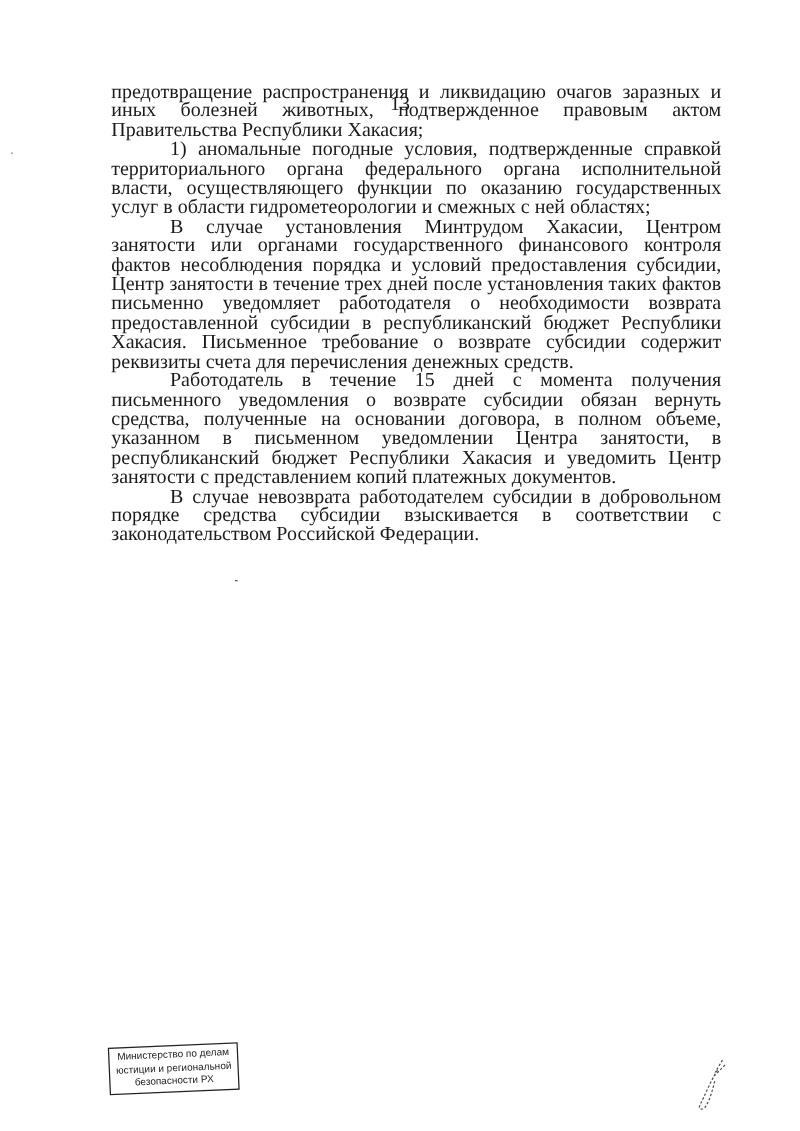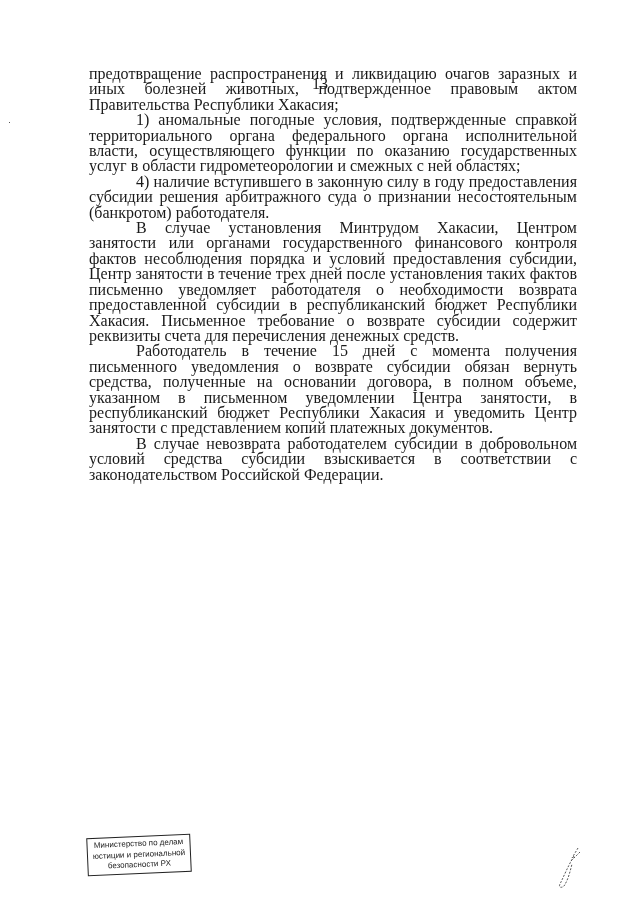--- a/index.html
+++ b/index.html
@@ -22,24 +22,23 @@
   .speck { position: absolute; background: #555; }
 </style>
 </head>
 <body>
 
 <div class="page-number">13</div>
 
 <div class="content">
   <p class="noindent">предотвращение распространения и ликвидацию очагов заразных и иных болезней животных, подтвержденное правовым актом Правительства Республики Хакасия;</p>
   <p class="indent">1) аномальные погодные условия, подтвержденные справкой территориального органа федерального органа исполнительной власти, осуществляющего функции по оказанию государственных услуг в области гидрометеорологии и смежных с ней областях;</p>
-  <p class="indent">4) наличие вступившего в законную силу в году предоставления субсидии решения арбитражного суда о признании несостоятельным (банкротом) работодателя.</p>
   <p class="indent">В случае установления Минтрудом Хакасии, Центром занятости или органами государственного финансового контроля фактов несоблюдения порядка и условий предоставления субсидии, Центр занятости в течение трех дней после установления таких фактов письменно уведомляет работодателя о необходимости возврата предоставленной субсидии в республиканский бюджет Республики Хакасия. Письменное требование о возврате субсидии содержит реквизиты счета для перечисления денежных средств.</p>
   <p class="indent">Работодатель в течение 15 дней с момента получения письменного уведомления о возврате субсидии обязан вернуть средства, полученные на основании договора, в полном объеме, указанном в письменном уведомлении Центра занятости, в республиканский бюджет Республики Хакасия и уведомить Центр занятости с представлением копий платежных документов.</p>
-  <p class="indent">В случае невозврата работодателем субсидии в добровольном условий средства субсидии взыскивается в соответствии с законодательством Российской Федерации.</p>
+  <p class="indent">В случае невозврата работодателем субсидии в добровольном порядке средства субсидии взыскивается в соответствии с законодательством Российской Федерации.</p>
 </div>
 
 <div class="speck" style="left:9px;top:122px;width:1px;height:1px;"></div>
 <div class="speck" style="left:188px;top:464px;width:2px;height:1px;"></div>
 
 <div class="stamp">
   <span>Министерство по делам</span>
   <span>юстиции и региональной</span>
   <span>безопасности РХ</span>
 </div>

